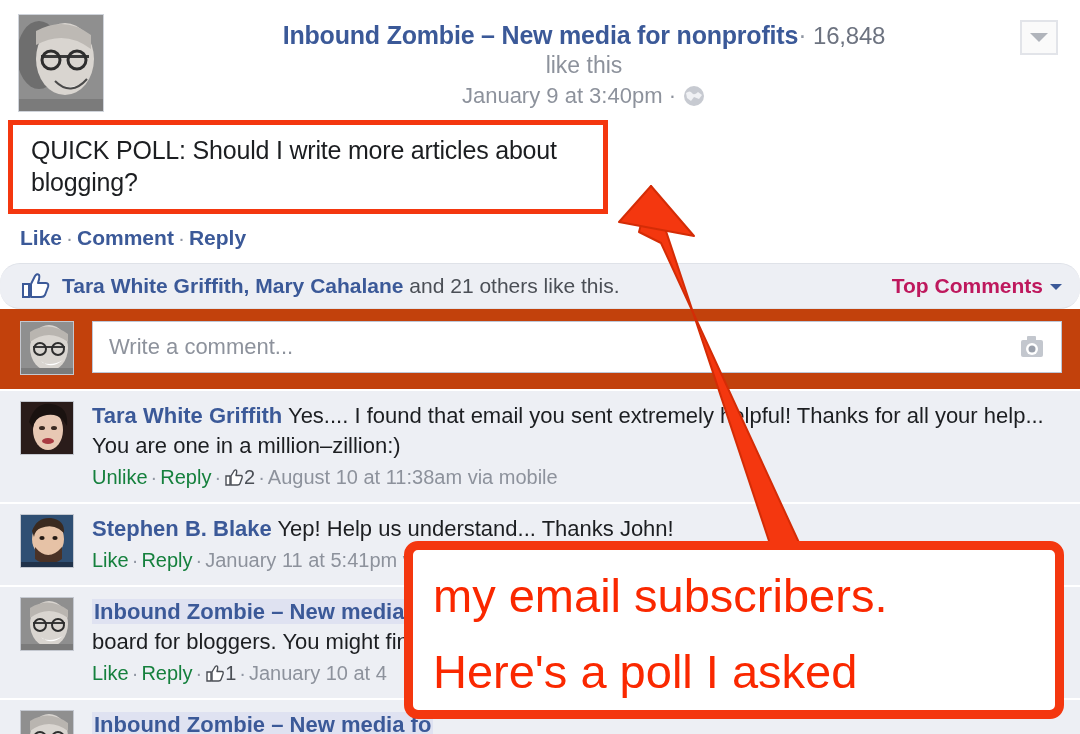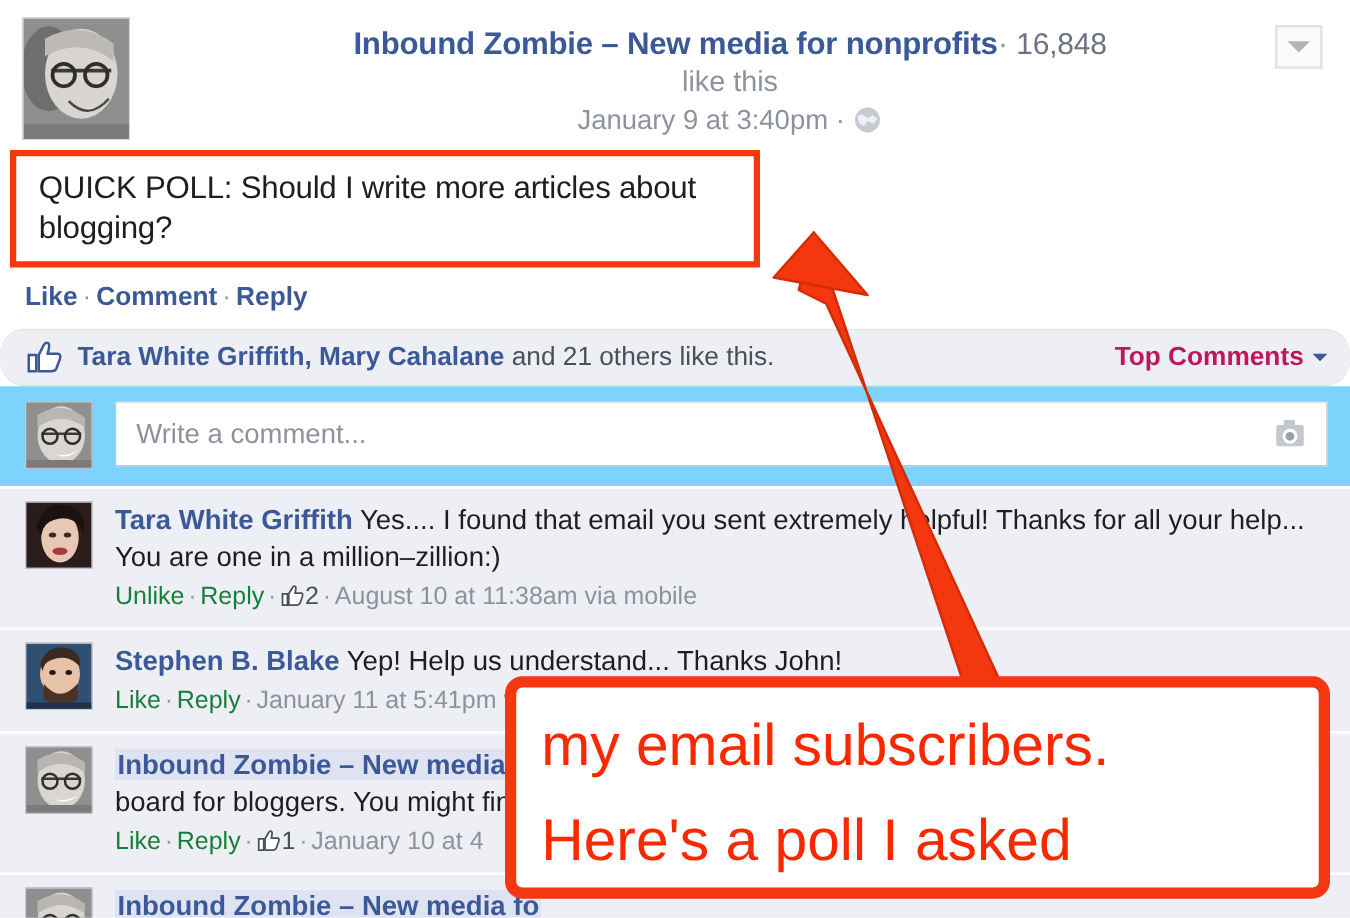--- a/index.html
+++ b/index.html
@@ -63,21 +63,21 @@
   .likes-names { flex: 1 1 auto; }
   .likes-names b { color: #3b5998; font-weight: bold; }
   .top-comments { color: #be185d; font-weight: bold; white-space: nowrap; text-align: center; }
   .tc-caret {
     display: inline-block; width: 0; height: 0; margin-left: 7px; vertical-align: 3px;
     border-left: 6px solid transparent; border-right: 6px solid transparent;
     border-top: 6px solid #3b5998;
   }
 
   
-  .composer { display: flex; align-items: flex-start; background: #7dd3fc; padding: 12px 18px 14px 20px; }
+  .composer { display: flex; align-items: flex-start; background: #c2410c; padding: 12px 18px 14px 20px; }
   .avatar-sm {
     width: 54px; height: 54px; flex: 0 0 54px;
     border: 1px solid #c4c8d0; background: #9a9a9a; overflow: hidden; position: relative;
   }
   .composer-field {
     margin-left: 18px; flex: 1 1 auto; height: 52px;
     background: #fff; border: 1px solid #bdc7d8;
     display: flex; align-items: center; padding: 0 14px 0 16px;
   }
   .composer-placeholder { color: #8d929c; font-size: 22px; flex: 1 1 auto; }

